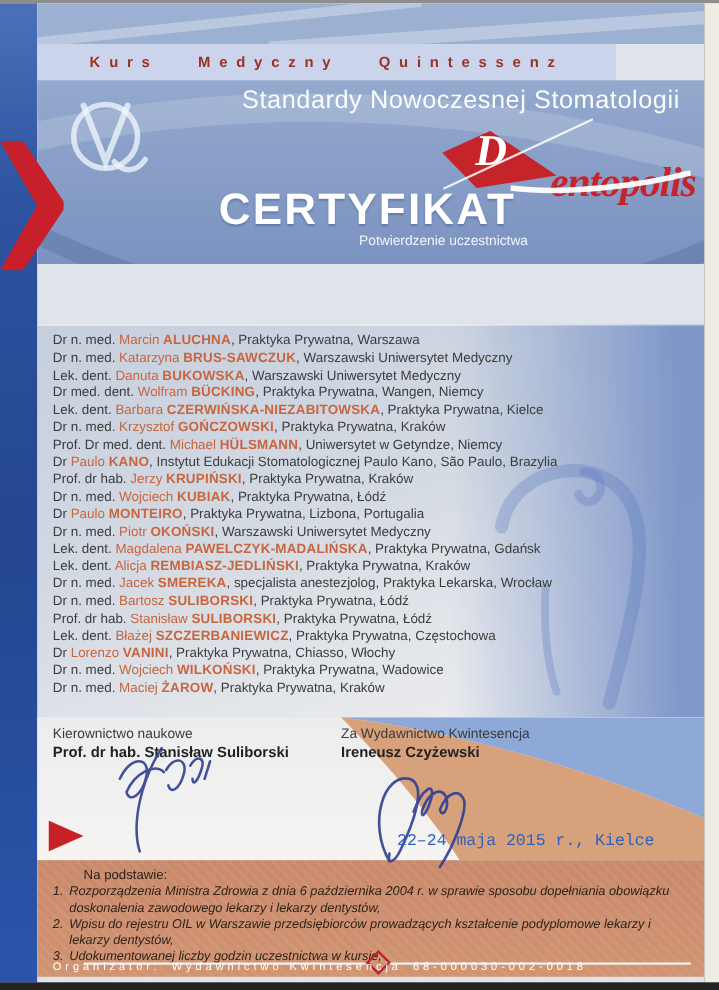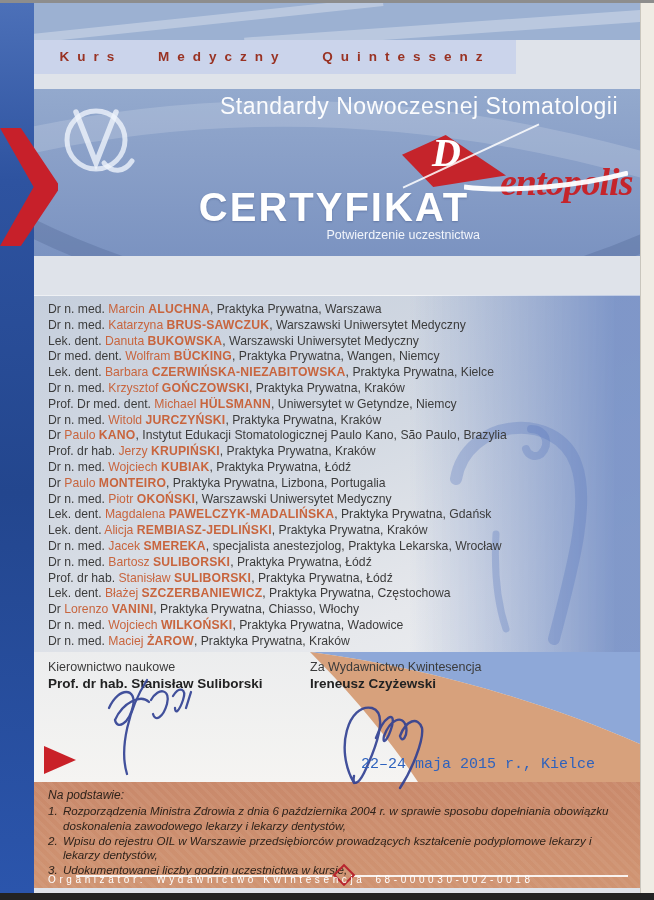--- a/index.html
+++ b/index.html
@@ -14,25 +14,25 @@
       background:linear-gradient(to bottom,#4c70b8 0%,#2e53a0 20%,#23468e 55%,#2b55ac 100%);}
   .chevron{position:absolute;left:0;top:128px;width:58px;height:118px;background:#c7202a;z-index:9;
       clip-path:polygon(0 0,36% 0,100% 47%,100% 53%,36% 100%,0 100%,58% 50%);
       filter:drop-shadow(2px 2px 2px rgba(0,0,0,.35));}
   
   .main{position:absolute;left:34px;top:3px;width:606px;height:890px;background:#dfe3ea;}
   .topband{position:absolute;left:0;top:0;width:606px;height:37px;background:#9cb1d2;overflow:hidden;}
   .streak{position:absolute;background:rgba(255,255,255,.30);}
   .s1{left:-30px;top:14px;width:380px;height:9px;transform:rotate(-6deg);}
   .s2{left:210px;top:20px;width:420px;height:12px;transform:rotate(-4deg);}
-  .kursband{position:absolute;left:0;top:37px;width:482px;height:34px;background:#cbd4eb;
+  .kursband{position:absolute;left:0;top:37px;width:526px;height:34px;background:#cbd4eb;
       color:#97location;} 
   .kursband span{display:block;text-align:center;line-height:34px;font-size:13.5px;font-weight:700;
       color:#993223;letter-spacing:8px;word-spacing:24px;white-space:nowrap;}
-  .header{position:absolute;left:0;top:86px;width:606px;height:167px;overflow:hidden;
+  .header{position:absolute;left:0;top:70px;width:606px;height:167px;overflow:hidden;
       background:linear-gradient(to bottom,#93a9cd 0%,#8aa0c8 40%,#7b93c1 100%);}
   .arcs{position:absolute;left:0;top:0;}
   .standardy{position:absolute;right:22px;top:4px;font-size:23px;color:rgba(255,255,255,.96);
       letter-spacing:.5px;white-space:nowrap;}
   .qv{position:absolute;left:20px;top:8px;}
   
   .dentopolis{position:absolute;right:10px;top:40px;width:228px;height:64px;}
   .dp-tri{position:absolute;left:0;top:6px;width:104px;height:52px;background:#c5242b;
       clip-path:polygon(0 38%,42% 0,100% 78%,30% 100%);}
   .dp-line{position:absolute;left:-6px;top:26px;width:150px;height:2px;background:rgba(255,255,255,.85);
@@ -77,21 +77,21 @@
   .hours{position:absolute;left:14px;top:72px;z-index:4;color:#2d56a8;font-size:14px;}
   .hours b{font-size:17px;font-weight:400;margin-left:3px;}
   .play{position:absolute;left:10px;top:94px;width:32px;height:28px;background:#c92128;z-index:4;
       clip-path:polygon(0 0,100% 50%,0 100%);filter:drop-shadow(3px 3px 2px rgba(90,90,90,.55));}
   .date{position:absolute;right:45px;top:104px;font-size:15px;color:#2e62bd;z-index:4;font-family:Liberation Mono, monospace;}
   
   .legal{position:absolute;left:0;top:779px;width:606px;height:106px;box-sizing:border-box;
       padding:6px 14px 0 14px;color:#2e221a;
       background:repeating-linear-gradient(45deg,rgba(255,255,255,.05) 0 3px,rgba(0,0,0,0) 3px 7px),
                  linear-gradient(to bottom,#c9896b,#d09472);}
-  .legal .intro{font-style:italic;font-size:12px;margin-bottom:2px;}
+  .legal .intro{font-size:12px;margin-bottom:2px;margin-left:28px;}
   .legal-item{display:flex;font-style:italic;font-size:11.6px;line-height:1.28;}
   .legal-item .num{width:15px;flex:0 0 15px;}
   .legal-item .itx{flex:1;max-width:566px;}
   .points{font-style:italic;font-size:11.6px;line-height:1.3;margin-top:16px;}
   .div-seg{position:absolute;top:93px;height:2px;background:rgba(255,255,255,.88);}
   .div-l{left:42px;width:256px;}
   .div-r{left:320px;width:274px;}
   .diamond{position:absolute;left:302px;top:85px;width:12px;height:12px;border:2.5px solid #b8242e;
       transform:rotate(45deg);background:transparent;}
   .organizer{position:absolute;left:14px;bottom:3px;color:#ffffff;font-size:10px;
@@ -164,21 +164,20 @@
           <path d="M60,150 C58,185 60,215 70,245" stroke-width="7"></path>
         </g>
       </svg>
     <div class="lect-row"><span class="lt">Dr n. med. </span><span class="lf">Marcin </span><span class="ls">ALUCHNA</span><span class="la">, Praktyka Prywatna, Warszawa</span></div>
         <div class="lect-row"><span class="lt">Dr n. med. </span><span class="lf">Katarzyna </span><span class="ls">BRUS-SAWCZUK</span><span class="la">, Warszawski Uniwersytet Medyczny</span></div>
         <div class="lect-row"><span class="lt">Lek. dent. </span><span class="lf">Danuta </span><span class="ls">BUKOWSKA</span><span class="la">, Warszawski Uniwersytet Medyczny</span></div>
         <div class="lect-row"><span class="lt">Dr med. dent. </span><span class="lf">Wolfram </span><span class="ls">BÜCKING</span><span class="la">, Praktyka Prywatna, Wangen, Niemcy</span></div>
         <div class="lect-row"><span class="lt">Lek. dent. </span><span class="lf">Barbara </span><span class="ls">CZERWIŃSKA-NIEZABITOWSKA</span><span class="la">, Praktyka Prywatna, Kielce</span></div>
         <div class="lect-row"><span class="lt">Dr n. med. </span><span class="lf">Krzysztof </span><span class="ls">GOŃCZOWSKI</span><span class="la">, Praktyka Prywatna, Kraków</span></div>
         <div class="lect-row"><span class="lt">Prof. Dr med. dent. </span><span class="lf">Michael </span><span class="ls">HÜLSMANN</span><span class="la">, Uniwersytet w Getyndze, Niemcy</span></div>
-        <div class="lect-row"><span class="lt">Dr n. med. </span><span class="lf">Witold </span><span class="ls">JURCZYŃSKI</span><span class="la">, Praktyka Prywatna, Kraków</span></div>
         <div class="lect-row"><span class="lt">Dr </span><span class="lf">Paulo </span><span class="ls">KANO</span><span class="la">, Instytut Edukacji Stomatologicznej Paulo Kano, São Paulo, Brazylia</span></div>
         <div class="lect-row"><span class="lt">Prof. dr hab. </span><span class="lf">Jerzy </span><span class="ls">KRUPIŃSKI</span><span class="la">, Praktyka Prywatna, Kraków</span></div>
         <div class="lect-row"><span class="lt">Dr n. med. </span><span class="lf">Wojciech </span><span class="ls">KUBIAK</span><span class="la">, Praktyka Prywatna, Łódź</span></div>
         <div class="lect-row"><span class="lt">Dr </span><span class="lf">Paulo </span><span class="ls">MONTEIRO</span><span class="la">, Praktyka Prywatna, Lizbona, Portugalia</span></div>
         <div class="lect-row"><span class="lt">Dr n. med. </span><span class="lf">Piotr </span><span class="ls">OKOŃSKI</span><span class="la">, Warszawski Uniwersytet Medyczny</span></div>
         <div class="lect-row"><span class="lt">Lek. dent. </span><span class="lf">Magdalena </span><span class="ls">PAWELCZYK-MADALIŃSKA</span><span class="la">, Praktyka Prywatna, Gdańsk</span></div>
         <div class="lect-row"><span class="lt">Lek. dent. </span><span class="lf">Alicja </span><span class="ls">REMBIASZ-JEDLIŃSKI</span><span class="la">, Praktyka Prywatna, Kraków</span></div>
         <div class="lect-row"><span class="lt">Dr n. med. </span><span class="lf">Jacek </span><span class="ls">SMEREKA</span><span class="la">, specjalista anestezjolog, Praktyka Lekarska, Wrocław</span></div>
         <div class="lect-row"><span class="lt">Dr n. med. </span><span class="lf">Bartosz </span><span class="ls">SULIBORSKI</span><span class="la">, Praktyka Prywatna, Łódź</span></div>
         <div class="lect-row"><span class="lt">Prof. dr hab. </span><span class="lf">Stanisław </span><span class="ls">SULIBORSKI</span><span class="la">, Praktyka Prywatna, Łódź</span></div>

